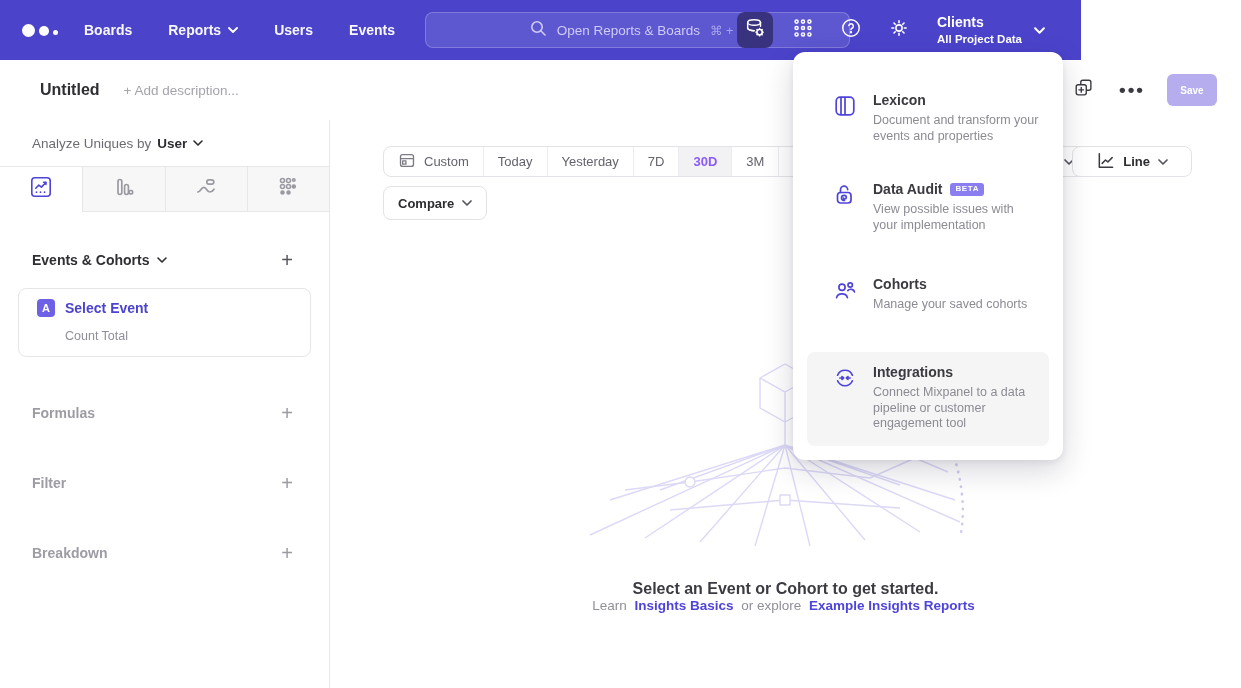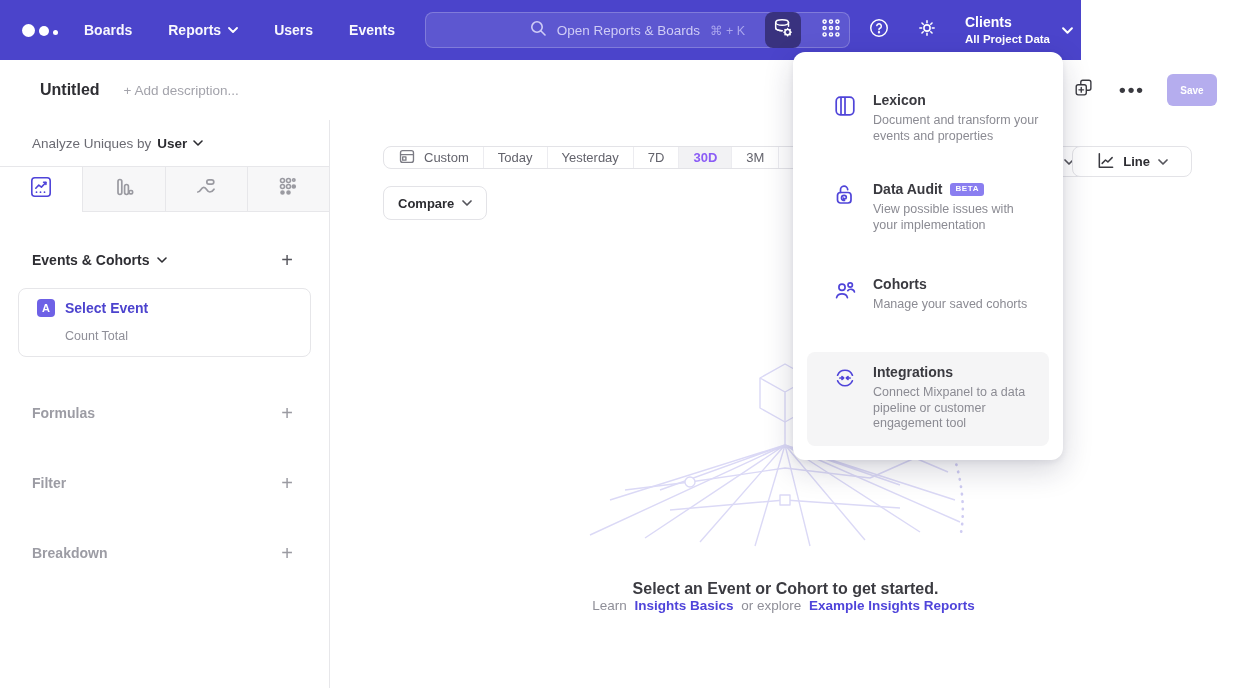--- a/index.html
+++ b/index.html
@@ -12,21 +12,21 @@
   .logo .d1{width:13px;height:13px;border-radius:50%;background:#fff;}
   .logo .d2{width:10px;height:10px;border-radius:50%;background:#fff;margin-bottom:1px;}
   .logo .d3{width:5px;height:5px;border-radius:50%;background:#fff;margin-bottom:2px;}
   .nav-items { display:flex; align-items:center; gap:36px; margin-left:18px; }
   .nav-item { display:flex; align-items:center; gap:7px; color:rgba(255,255,255,.96); font-size:14px; font-weight:600; cursor:pointer; }
   .chev { display:inline-block; }
   .chev svg { display:block; }
   .searchbar { position:absolute; left:425px; top:12px; width:425px; height:36px; border-radius:8px; background:rgba(255,255,255,.10); border:1px solid rgba(255,255,255,.22); display:flex; align-items:center; justify-content:center; gap:10px; cursor:text; }
   .searchbar .ph { color:#cfccf6; font-size:13.5px; }
   .searchbar .sc { color:#aaa5ee; font-size:12.5px; }
-  .nav-right { position:absolute; right:0; top:0; height:60px; display:flex; align-items:center; gap:12px; padding-right:8px; }
+  .nav-right { position:absolute; right:0; top:0; height:60px; display:flex; align-items:center; gap:12px; padding-right:36px; }
   .icon-btn { width:36px; height:36px; border-radius:8px; display:flex; align-items:center; justify-content:center; cursor:pointer; }
   .icon-btn.active { background:#39327f; }
   .clients { display:flex; align-items:center; gap:12px; margin-left:8px; cursor:pointer; color:#fff; }
   .clients .org { font-size:14px; font-weight:700; line-height:1.25; }
   .clients .proj { font-size:11.5px; font-weight:700; line-height:1.25; }
 
   
   .rheader { position:absolute; left:0; top:60px; width:1241px; height:60px; background:#fff; display:flex; align-items:center; }
   .rtitle { margin-left:40px; font-size:16px; font-weight:700; color:#2e2e33; cursor:text; }
   .rdesc { margin-left:24px; font-size:13.5px; color:#a3a3ab; cursor:text; }
@@ -51,21 +51,21 @@
   .abadge { position:absolute; left:18px; top:10px; width:18px; height:18px; border-radius:4px; background:#6e61e6; color:#fff; font-size:11px; font-weight:700; display:flex; align-items:center; justify-content:center; }
   .ec-title { position:absolute; left:46px; top:11px; font-size:14px; font-weight:700; color:#4c43ce; }
   .ec-sub { position:absolute; left:46px; top:40px; font-size:12.5px; color:#8f8f98; }
   .side-section { display:flex; align-items:center; margin:0 36px 0 32px; height:28px; }
   .side-section .lbl { font-size:14px; font-weight:600; color:#9c9ca4; }
   .side-section .plus { color:#9a9aa1; }
   .ss1{ margin-top:42px; } .ss2{ margin-top:42px; } .ss3{ margin-top:42px; }
 
   
   .main { position:absolute; left:330px; top:120px; width:911px; height:568px; background:#fff; }
-  .date-group { position:absolute; left:53px; top:26px; height:23px; display:flex; border:1px solid #e3e3e7; border-radius:8px; overflow:hidden; background:#fff; }
+  .date-group { position:absolute; left:53px; top:26px; height:31px; display:flex; border:1px solid #e3e3e7; border-radius:8px; overflow:hidden; background:#fff; }
   .seg { display:flex; align-items:center; justify-content:center; font-size:13px; font-weight:500; color:#63636c; border-left:1px solid #ececf0; cursor:pointer; padding:0 14px; white-space:nowrap; }
   .seg:first-child { border-left:none; gap:8px; }
   .seg.sel { background:#f2f2f4; color:#8b5cf6; font-weight:700; }
   .compare-btn { position:absolute; left:53px; top:66px; height:31px; padding:16px 14px; display:flex; align-items:center; gap:8px; border:1px solid #e3e3e7; border-radius:8px; background:#fff; font-size:13px; font-weight:600; color:#2c2c31; cursor:pointer; }
   .ghost-dd { position:absolute; left:670px; top:26px; width:87px; height:31px; border:1px solid #e3e3e7; border-radius:8px; background:#fff; display:flex; align-items:center; justify-content:flex-end; padding-right:12px; color:#55555c; cursor:pointer; }
   .line-btn { position:absolute; right:49px; top:26px; height:31px; padding:0 23px; display:flex; align-items:center; gap:8px; border:1px solid #e3e3e7; border-radius:8px; background:#fff; font-size:13px; font-weight:600; color:#2c2c31; cursor:pointer; }
 
   .wireframe { position:absolute; left:240px; top:230px; pointer-events:none; }
   .empty-state { position:absolute; left:0; top:460px; width:911px; text-align:center; }
   .empty-state h2 { font-size:16px; font-weight:700; color:#3b3b41; }

